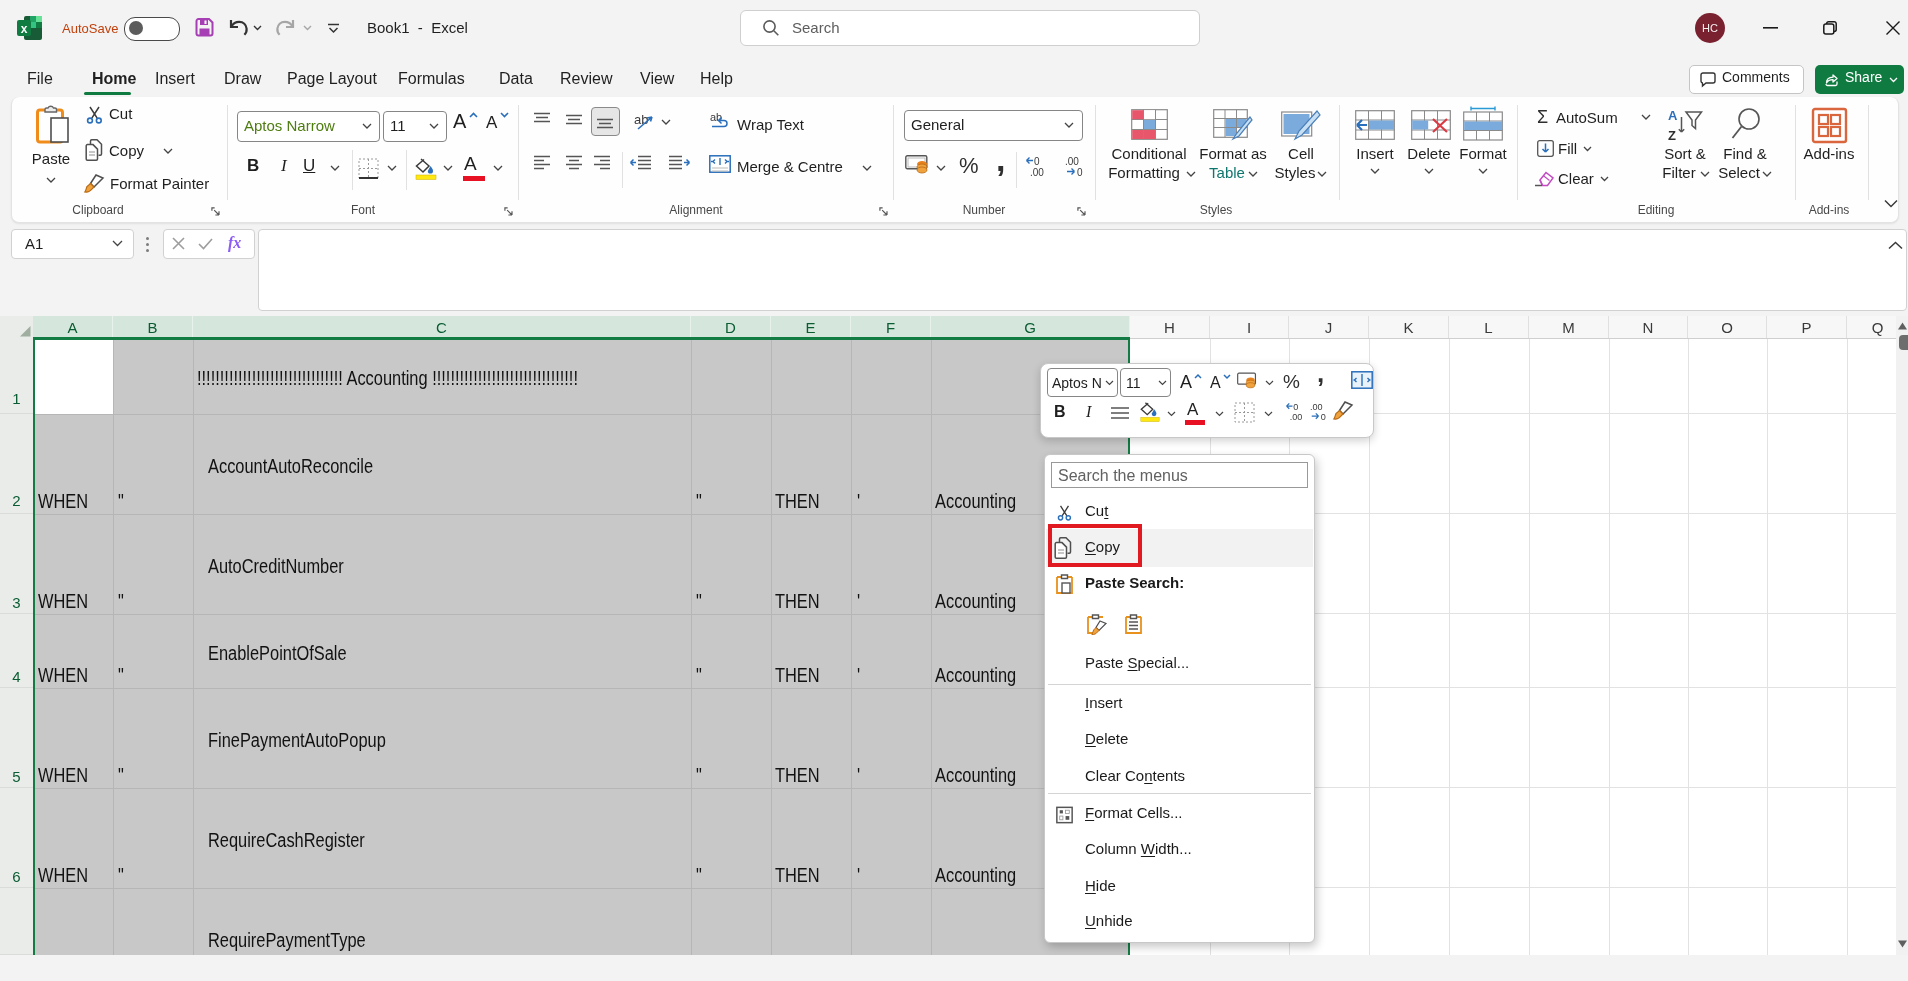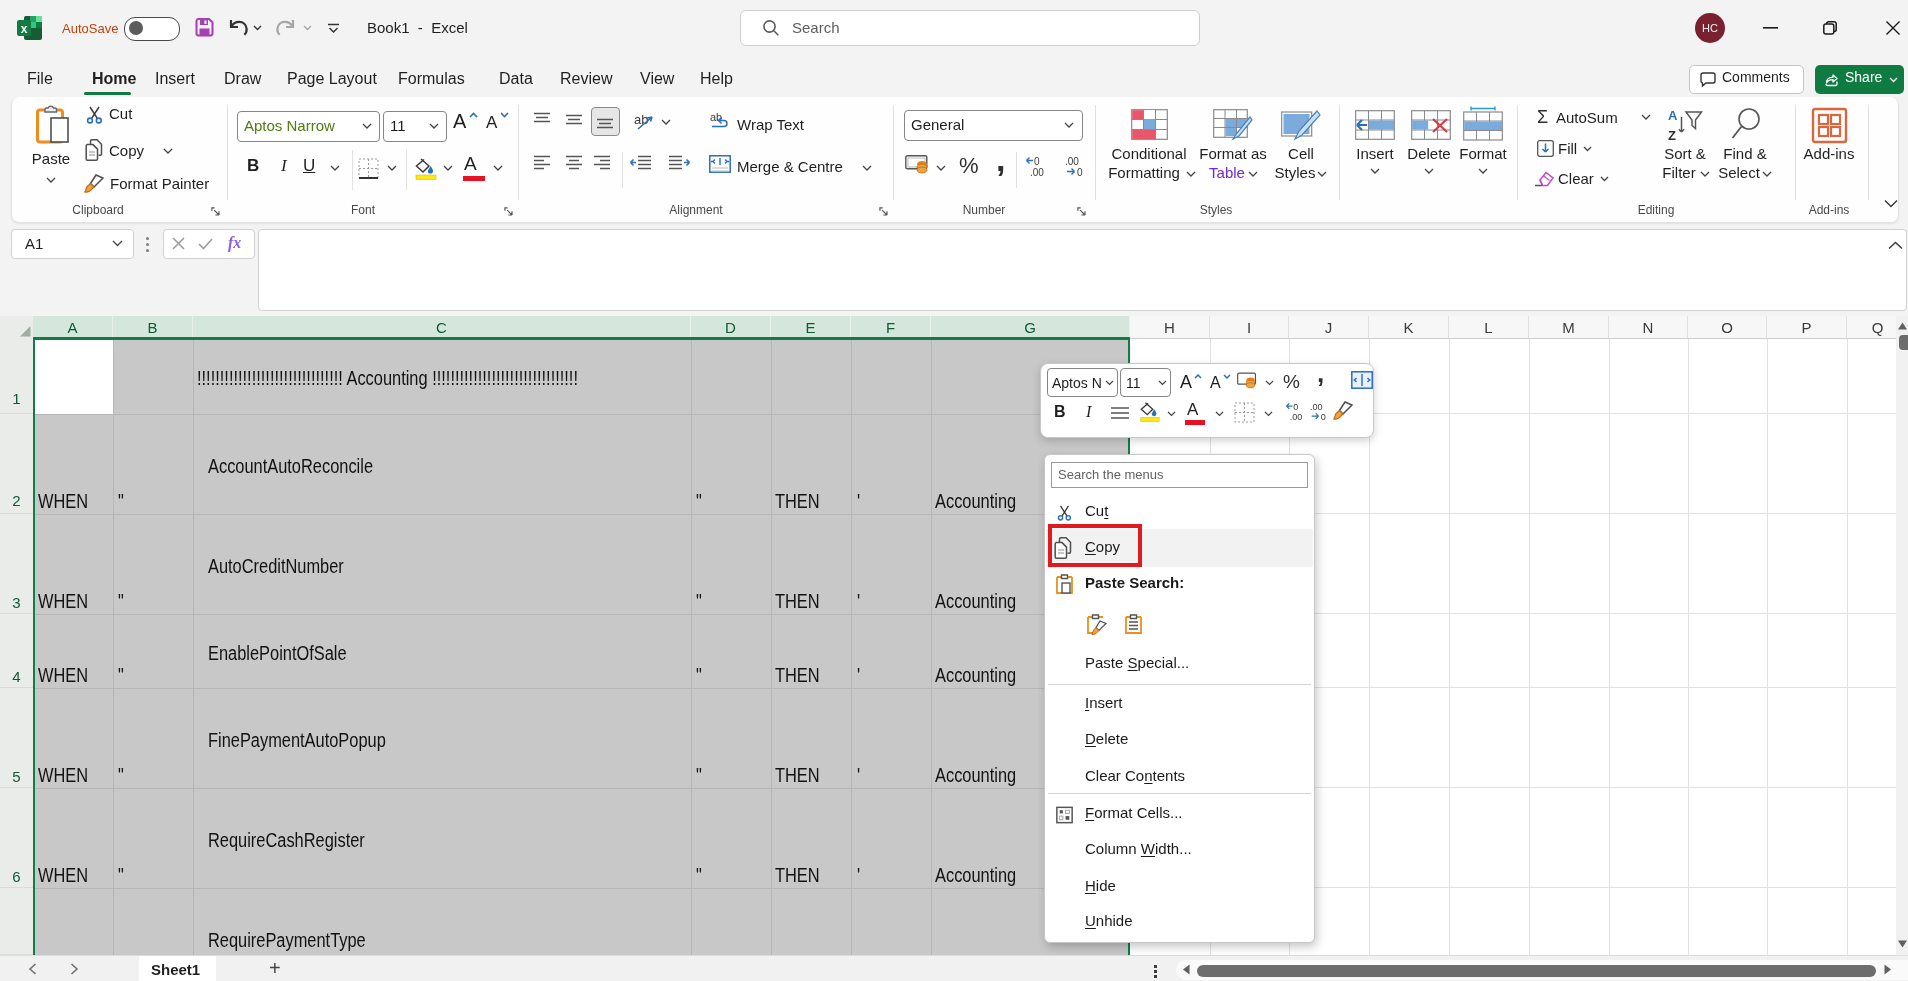--- a/index.html
+++ b/index.html
@@ -339,21 +339,21 @@
       </svg>
     <svg style="left:1213px;top:109px" width="40" height="33" viewBox="0 0 40 33">
       <rect x="0.7" y="0.7" width="33.6" height="27.6" fill="#fff" stroke="#8a8a8a" stroke-width="1.2"></rect>
       <path d="M0.7 9.5 H34.3 M0.7 18.5 H34.3 M12 0.7 V28.3 M23.5 0.7 V28.3" stroke="#8a8a8a" stroke-width="1"></path>
       <rect x="12.5" y="10" width="10.5" height="8" fill="#7aabdc"></rect>
       <rect x="24" y="10" width="9.5" height="8" fill="#7aabdc"></rect>
       <rect x="12.5" y="19" width="10.5" height="8" fill="#7aabdc"></rect>
       <path d="M37 8 L24 24 L20 30 L26 27 L39 11 Z" fill="#c8e0f4" stroke="#4b7fb9" stroke-width="1.2"></path>
     </svg>
     <div class="tx" style="left:1233px;top:145px;font-size:15px;color:#1f1f1f;transform:translateX(-50%);">Format as</div>
-    <div class="tx" style="left:1227px;top:164px;font-size:15px;color:#6d28d9;transform:translateX(-50%);">Table</div>
+    <div class="tx" style="left:1227px;top:164px;font-size:15px;color:#0f766e;transform:translateX(-50%);">Table</div>
     <svg style="left:1248px;top:171px" width="10" height="6" viewBox="0 0 10 6">
         <path d="M1 1 L5 5 L9 1" fill="none" stroke="#444" stroke-width="1.3"></path>
       </svg>
     <svg style="left:1281px;top:109px" width="42" height="33" viewBox="0 0 42 33">
       <rect x="0.7" y="3" width="30" height="24" fill="#fff" stroke="#8a8a8a" stroke-width="1.2"></rect>
       <rect x="2.5" y="5" width="26" height="20" fill="#7aabdc"></rect>
       <path d="M36 2 L18 22 L14 30 L21 26 L39 6 Z" fill="#c8e0f4" stroke="#4b7fb9" stroke-width="1.2"></path>
     </svg>
     <div class="tx" style="left:1301px;top:145px;font-size:15px;color:#1f1f1f;transform:translateX(-50%);">Cell</div>
     <div class="tx" style="left:1295px;top:164px;font-size:15px;color:#1f1f1f;transform:translateX(-50%);">Styles</div>
@@ -588,42 +588,20 @@
 
     <div class="abs" style="left:1896px;top:0;width:12px;height:639px;background:#f1f1f1;"></div>
     <svg style="left:1898px;top:6px" width="9" height="8" viewBox="0 0 9 8">
         <path d="M4.5 0.5 L9 7.5 H0 Z" fill="#5f5f5f"></path>
       </svg>
     <div class="abs" style="left:1899px;top:19px;width:12px;height:15px;background:#6d6d6d;border-radius:4px;"></div>
     <svg style="left:1898px;top:624px" width="9" height="8" viewBox="0 0 9 8">
         <path d="M4.5 7.5 L9 0.5 H0 Z" fill="#5f5f5f"></path>
       </svg>
   </div>
-  <div id="tabbar" class="abs">
-    <svg style="left:28px;top:7px" width="9" height="12" viewBox="0 0 9 12">
-        <path d="M7.5 1 L2 6 L7.5 11" fill="none" stroke="#707070" stroke-width="1.6"></path>
-      </svg>
-    <svg style="left:70px;top:7px" width="9" height="12" viewBox="0 0 9 12">
-        <path d="M1.5 1 L7 6 L1.5 11" fill="none" stroke="#707070" stroke-width="1.6"></path>
-      </svg>
-    <div class="abs" style="left:139px;top:0;width:77px;height:26px;background:#fff;"></div>
-    <div class="tx" style="left:151px;top:5px;font-size:15px;font-weight:bold;color:#1f1f1f;">Sheet1</div>
-    <div class="tx" style="left:269px;top:1px;font-size:20px;color:#444;">+</div>
-    <div class="abs" style="left:1154px;top:9px;width:3px;height:3px;background:#3c3c3c;"></div>
-    <div class="abs" style="left:1154px;top:14px;width:3px;height:3px;background:#3c3c3c;"></div>
-    <div class="abs" style="left:1154px;top:19px;width:3px;height:3px;background:#3c3c3c;"></div>
-    <div class="abs" style="left:1176px;top:4px;width:732px;height:20px;background:#fafafa;border-radius:10px 0 0 10px;"></div>
-    <svg style="left:1182px;top:8px" width="8" height="11" viewBox="0 0 8 11">
-        <path d="M7.5 0.5 L1 5.5 L7.5 10.5 Z" fill="#5f5f5f"></path>
-      </svg>
-    <div class="abs" style="left:1197px;top:9px;width:679px;height:12px;background:#6d6d6d;border-radius:6px;"></div>
-    <svg style="left:1884px;top:8px" width="8" height="11" viewBox="0 0 8 11">
-        <path d="M0.5 0.5 L7 5.5 L0.5 10.5 Z" fill="#5f5f5f"></path>
-      </svg>
-  </div>
   <div id="minitb" class="abs">
 
     <div class="abs" style="left:6px;top:4px;width:71px;height:29px;border:1px solid #868686;border-radius:4px;box-sizing:border-box;"></div>
     <div class="tx" style="left:11px;top:11px;font-size:14px;color:#1f1f1f;width:50px;overflow:hidden;">Aptos Na</div>
     <svg style="left:64px;top:16px" width="9" height="6" viewBox="0 0 9 6">
         <path d="M1 1 L4.5 4.5 L8 1" fill="none" stroke="#444" stroke-width="1.2"></path>
       </svg>
     <div class="abs" style="left:79px;top:4px;width:51px;height:29px;border:1px solid #868686;border-radius:4px;box-sizing:border-box;"></div>
     <div class="tx" style="left:85px;top:11px;font-size:14px;color:#1f1f1f;">11</div>
     <svg style="left:117px;top:16px" width="9" height="6" viewBox="0 0 9 6">
@@ -689,21 +667,21 @@
       <path d="M4 15.5 L11.5 15.5 M11.5 15.5 L8.5 12.5 M11.5 15.5 L8.5 18.5" stroke="#2a6fbb" stroke-width="1.4" fill="none"></path>
     </svg>
     <svg style="left:292px;top:36px" width="21" height="22" viewBox="0 0 21 22">
       <path d="M12 2 L19 5 L10 14 L6.5 10.5 Z" fill="#fff" stroke="#4f4f4f" stroke-width="1.5"></path>
       <path d="M6.5 10.5 L10 14 L8 16 C6 18.5 3.5 19.5 0.8 19 C2.2 16.8 2.2 15.5 3 13.5 Z" fill="#f0a23c" stroke="#b96a14" stroke-width="1.2"></path>
     </svg>
   </div>
   <div id="cmenu" class="abs">
 
     <div class="abs" style="left:6px;top:7px;width:257px;height:26px;border:1px solid #999;background:#fff;box-sizing:border-box;"></div>
-    <div class="tx" style="left:13px;top:12px;font-size:13px;color:#616161;">Search the menus</div>
+    <div class="tx" style="left:13px;top:12px;font-size:16px;color:#616161;">Search the menus</div>
 
     <svg style="left:12px;top:50px" width="15" height="16" viewBox="0 0 17 18">
       <path d="M4 1 L11.2 12.2 M13 1 L5.8 12.2" stroke="#3a3a3a" stroke-width="1.5"></path>
       <circle cx="4" cy="14.5" r="2.4" fill="none" stroke="#2a6fbb" stroke-width="1.6"></circle>
       <circle cx="12.8" cy="14.5" r="2.4" fill="none" stroke="#2a6fbb" stroke-width="1.6"></circle>
     </svg>
     <div class="mi" style="top:47px;">Cu<u>t</u></div>
 
     <div class="abs" style="left:1px;top:74px;width:267px;height:38px;background:#f2f2f2;"></div>
     <div class="abs" style="left:3px;top:69px;width:94px;height:43px;border:4px solid #e11a22;box-sizing:border-box;"></div>

